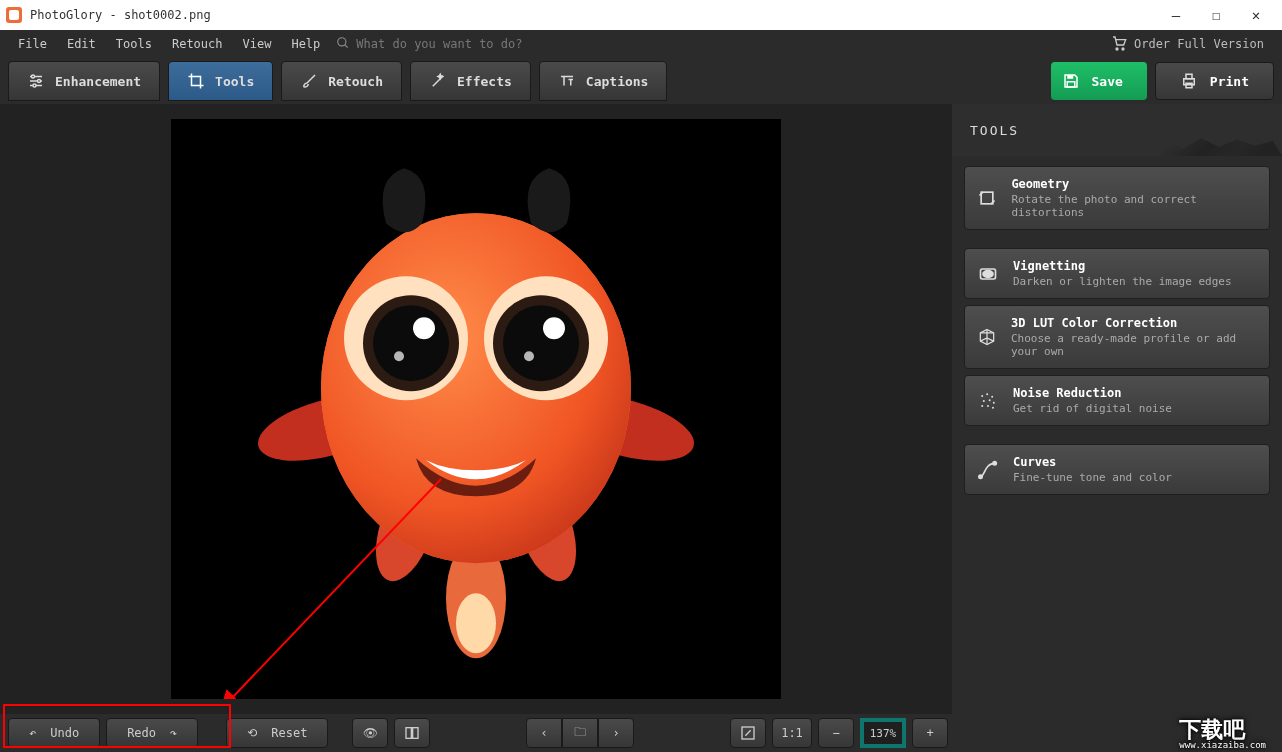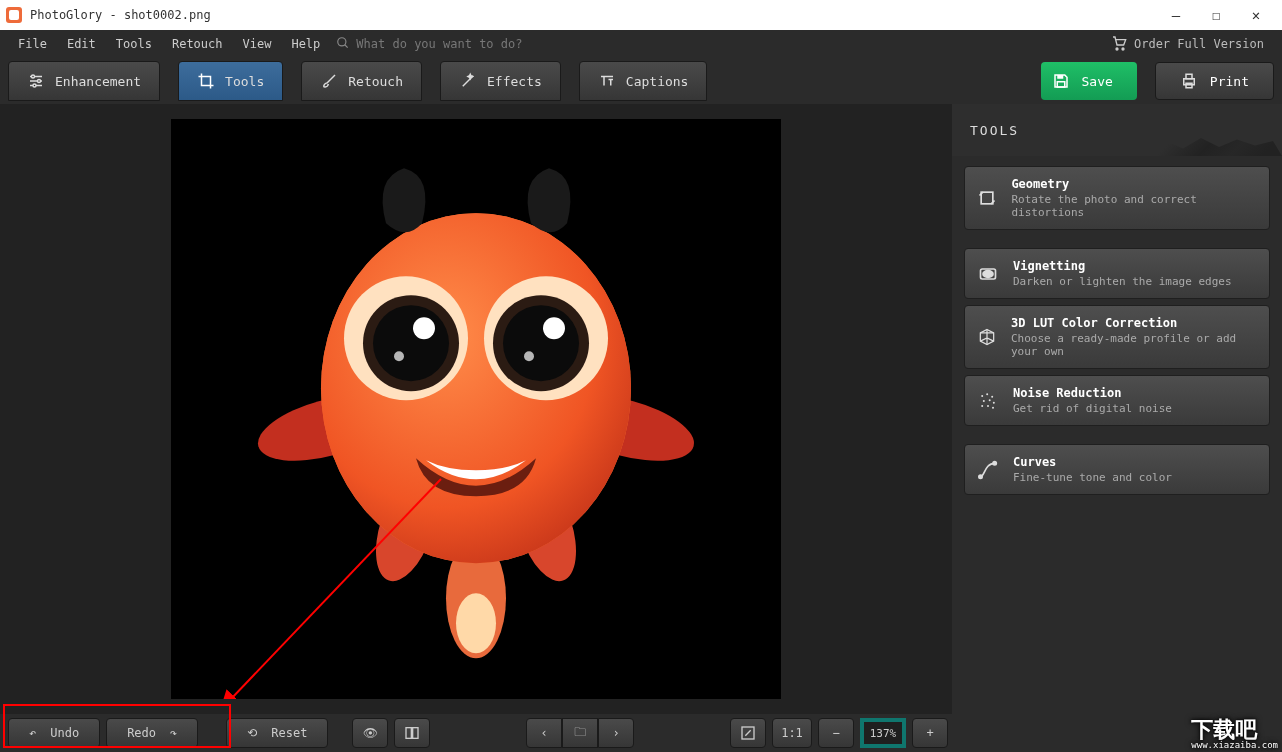--- a/index.html
+++ b/index.html
@@ -11,21 +11,21 @@
 .titlebar .title { flex: 1; }
 .titlebar .win-btn { width: 40px; height: 30px; display: flex; align-items: center; justify-content: center; cursor: pointer; font-size: 14px; }
 
 .menubar { height: 28px; background: #2b2b2b; display: flex; align-items: center; padding: 0 8px; color: #ccc; font-size: 12px; }
 .menubar .menu-item { padding: 4px 10px; cursor: pointer; }
 .menubar .search-icon { margin-left: 6px; margin-right: 6px; color: #888; }
 .menubar .search-text { color: #777; font-family: monospace; font-size: 12px; }
 .menubar .spacer { flex: 1; }
 .menubar .order-link { color: #bbb; font-family: monospace; font-size: 12px; display: flex; align-items: center; gap: 6px; cursor: pointer; padding-right: 10px; }
 
-.toolbar { height: 46px; background: #2b2b2b; display: flex; align-items: center; padding: 2px 8px; gap: 18px; }
+.toolbar { height: 46px; background: #2b2b2b; display: flex; align-items: center; padding: 2px 8px; gap: 8px; font-weight: bold; }
 .toolbar .tab { height: 40px; padding: 0 18px; display: flex; align-items: center; gap: 10px; color: #ddd; font-size: 13px; cursor: pointer; border-radius: 4px 4px 0 0; background: linear-gradient(#4a4a4a,#363636); border: 1px solid #1a1a1a; font-family: monospace; }
 .toolbar .tab.active { background: linear-gradient(#3d6d9c,#2c5a88); }
 .toolbar .tab svg { width: 18px; height: 18px; }
 .toolbar .spacer { flex: 1; }
 .toolbar .btn { height: 38px; padding: 0 24px; display: flex; align-items: center; gap: 12px; color: #fff; font-size: 13px; cursor: pointer; border-radius: 4px; font-family: monospace; }
 .toolbar .btn.save { background: linear-gradient(#1fbf67,#139c54); padding-left: 11px; }
 .toolbar .btn.print { background: linear-gradient(#4a4a4a,#363636); border: 1px solid #1a1a1a; }
 
 .main { display: flex; height: 610px; }
 .canvas-area { flex: 1; background: #222; display: flex; align-items: center; justify-content: center; position: relative; }
@@ -48,21 +48,21 @@
 .bb-btn.wide { padding: 0 20px; gap: 14px; }
 .bb-btn.icon { width: 36px; }
 .bb-group { display: flex; gap: 0; }
 .bb-group .bb-btn { border-radius: 0; }
 .bb-group .bb-btn:first-child { border-radius: 4px 0 0 4px; }
 .bb-group .bb-btn:last-child { border-radius: 0 4px 4px 0; }
 .bb-zoom { height: 30px; width: 46px; background: #1f1f1f; border: 4px solid #0f766e; color: #ccc; display: flex; align-items: center; justify-content: center; font-size: 11px; font-family: monospace; }
 .bb-spacer { flex: 1; }
 .highlight-box { position: absolute; border: 2px solid #ff0000; pointer-events: none; }
 
-.watermark { position: absolute; right: 4px; bottom: 2px; color: #fff; font-size: 22px; font-weight: 900; font-family: "SimHei", sans-serif; text-shadow: 0 0 3px #000, 0 0 6px #000; line-height: 1; z-index: 50; margin-left: 16px; }
+.watermark { position: absolute; right: 16px; bottom: 2px; color: #fff; font-size: 22px; font-weight: 900; font-family: "SimHei", sans-serif; text-shadow: 0 0 3px #000, 0 0 6px #000; line-height: 1; z-index: 50; margin-left: 16px; }
 .watermark .sub { font-size: 9px; color: #fff; letter-spacing: 0; display: block; text-align: right; font-weight: normal; font-family: monospace; }
 
 
 .fish { position: absolute; left: 50%; top: 50%; transform: translate(-50%,-52%); }
 </style>
 </head>
 <body>
 
 <div class="titlebar">
   <div class="app-icon"></div>

